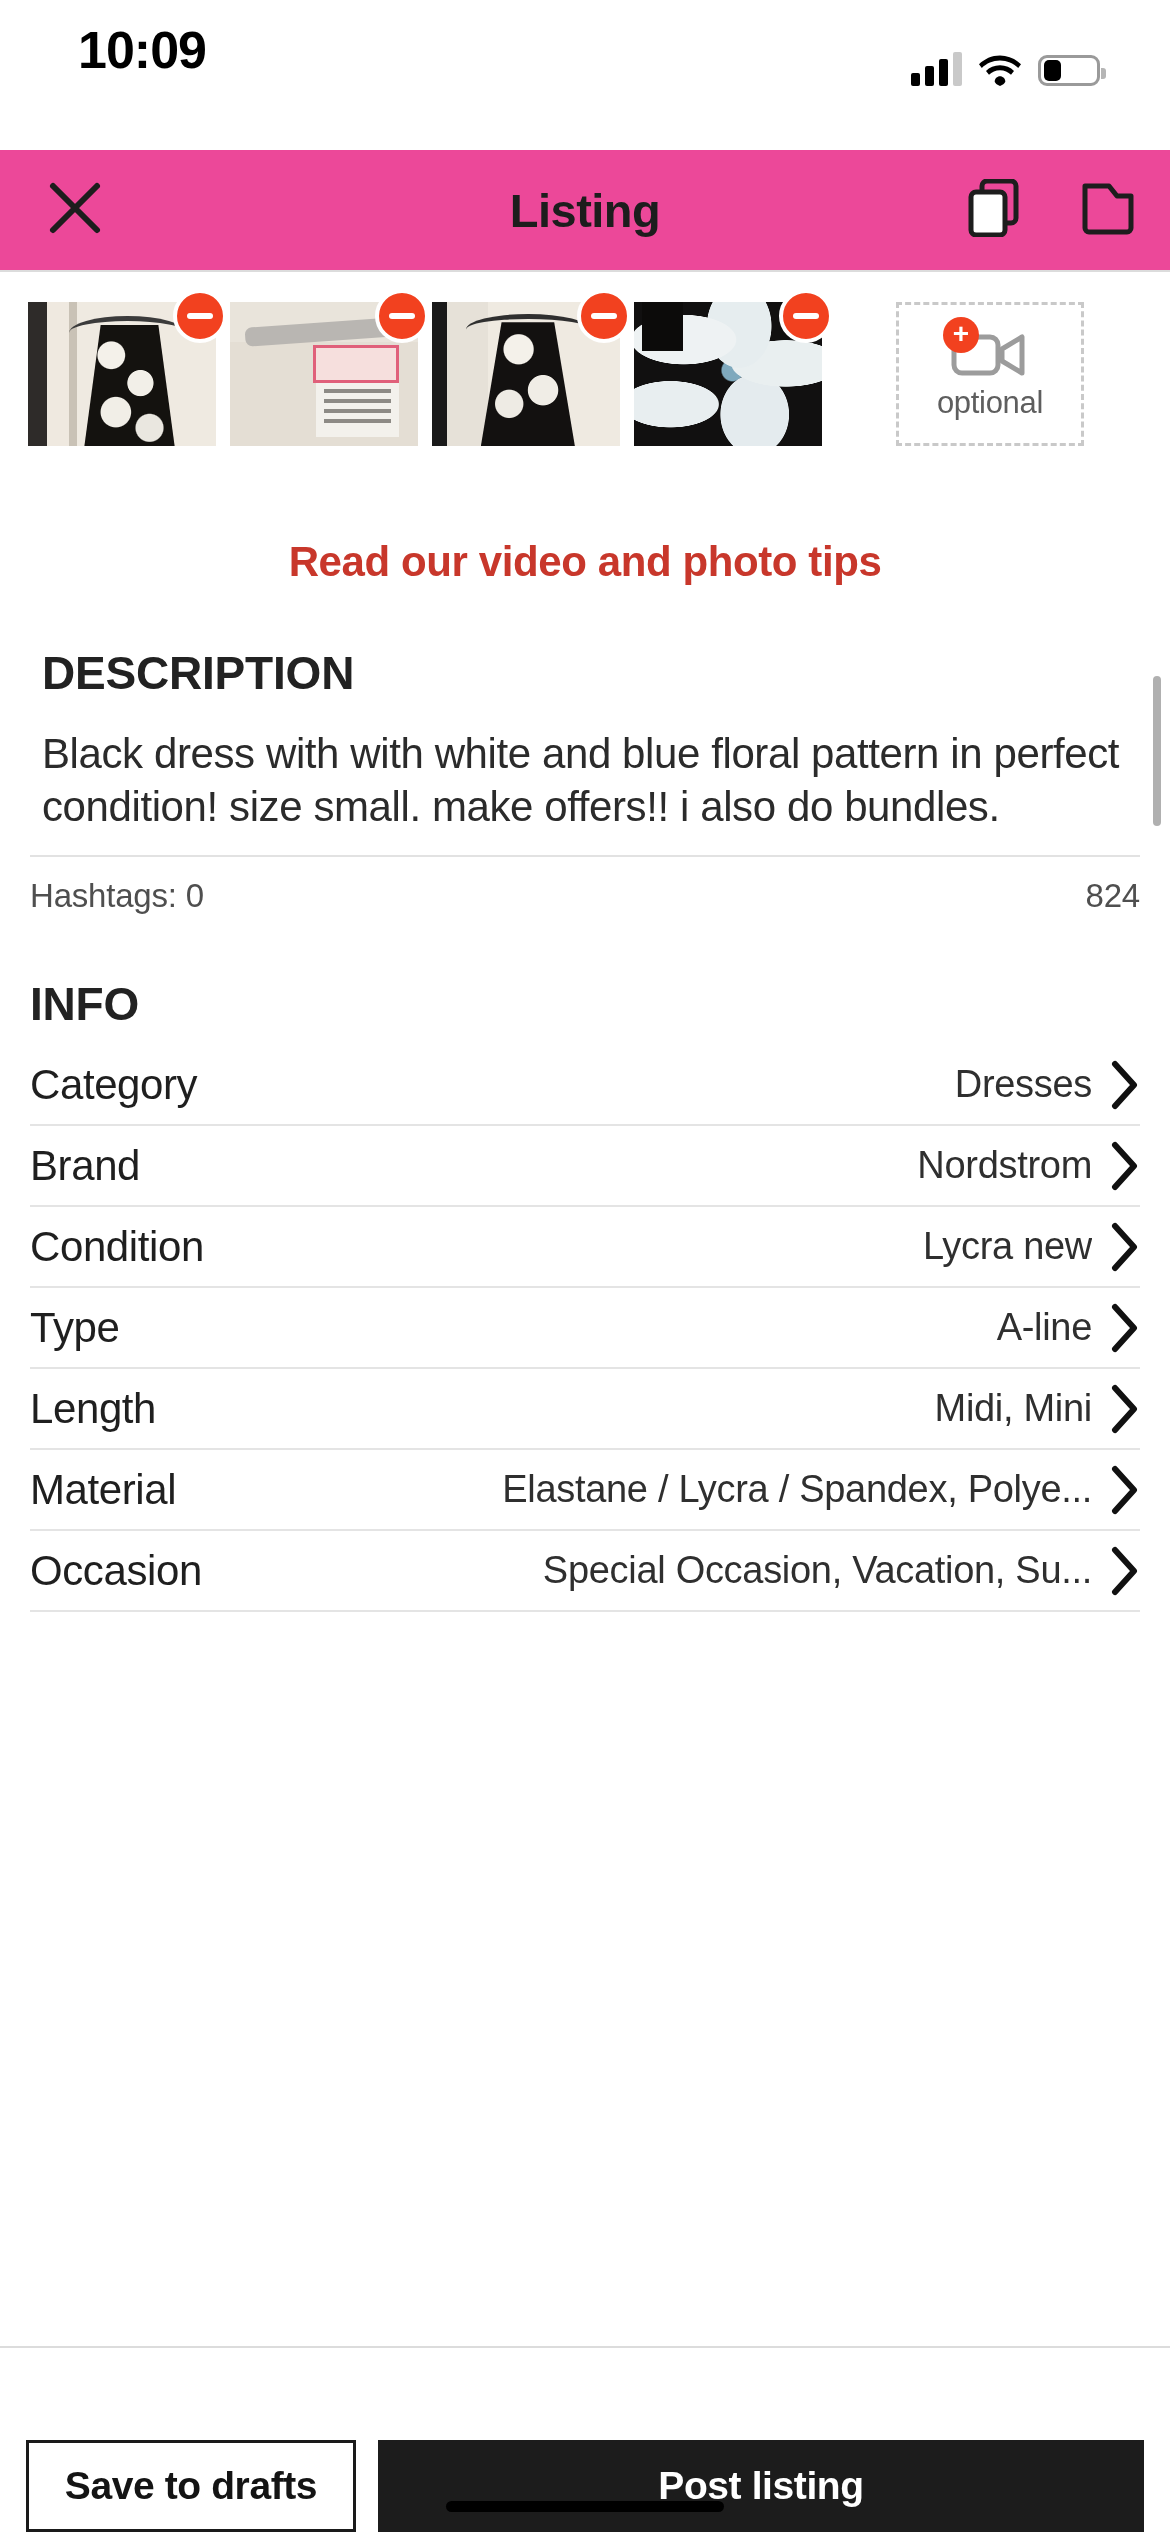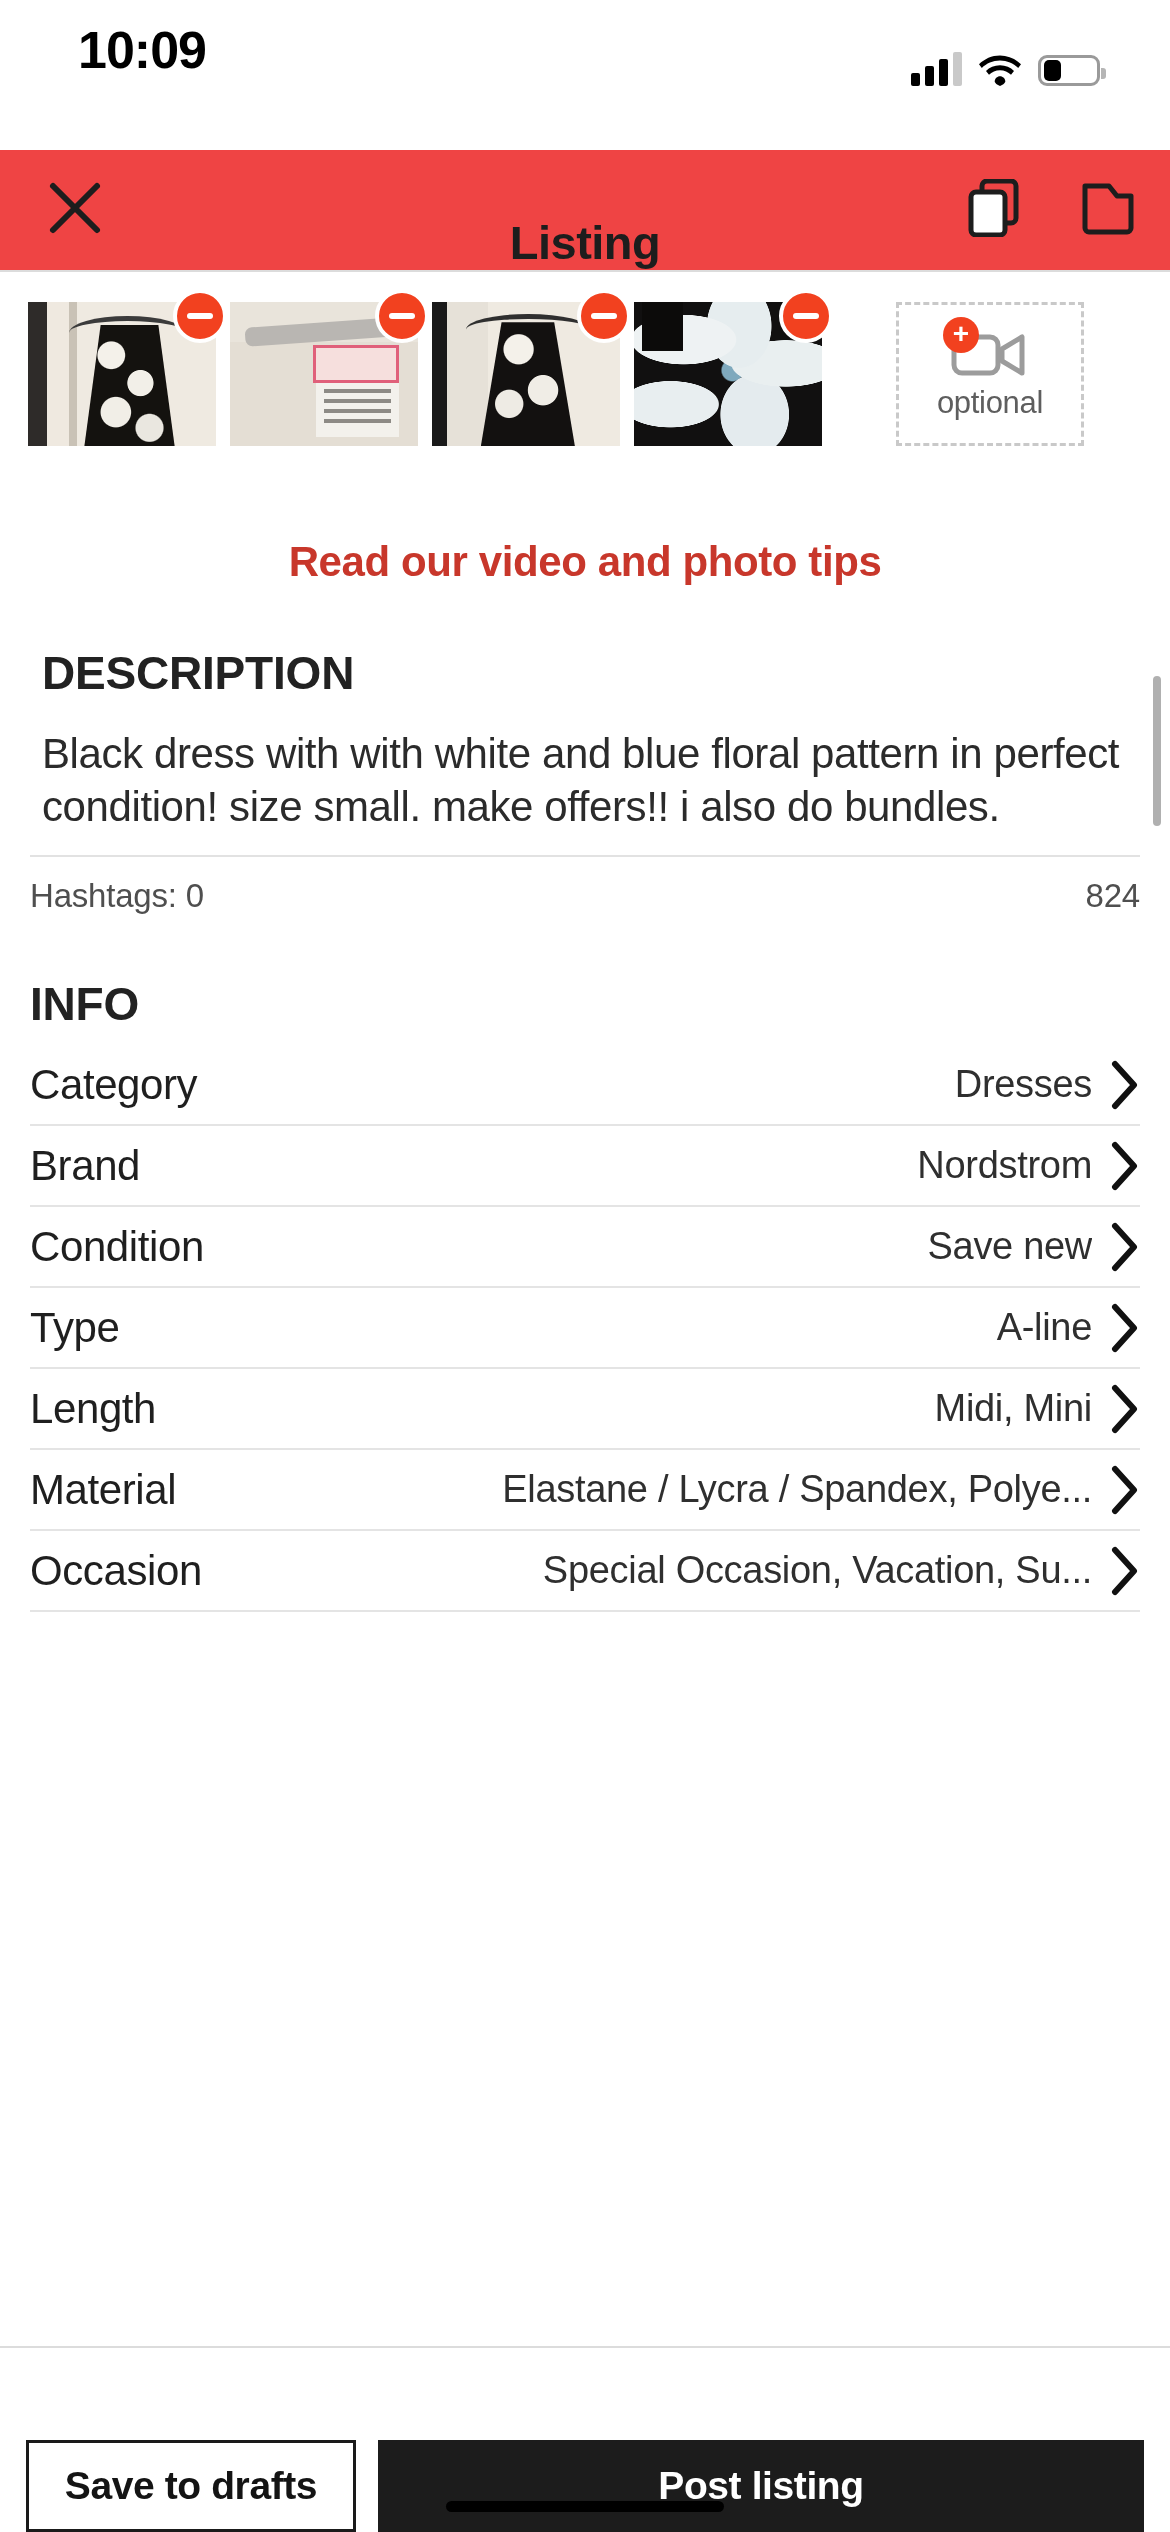--- a/index.html
+++ b/index.html
@@ -31,22 +31,22 @@
     position:relative; display:flex; align-items:center;
   }
   .battery::after {
     content:""; position:absolute; right:-9px; top:10px; width:5px; height:11px;
     background:#b5b5b5; border-radius:0 3px 3px 0;
   }
   .battery .lvl { height:21px; margin-left:3px; background:#000; border-radius:5px; }
 
   
   .header {
-    flex:0 0 122px; position:relative; display:flex; align-items:flex-end;
-    border-bottom:2px solid #dcdcdc; background:#ef4444;
+    flex:0 0 122px; position:relative; display:flex; align-items:center;
+    border-bottom:2px solid #dcdcdc; background:#ec4899;
   }
   .hdr-close { position:absolute; left:30px; top:0; bottom:0; width:90px; display:flex; align-items:center; justify-content:center; }
   .hdr-title { width:100%; text-align:center; font-size:47px; font-weight:700; letter-spacing:-0.5px; color:#1d1d1d; }
   .hdr-actions { position:absolute; right:34px; top:0; bottom:0; display:flex; align-items:center; gap:58px; }
 
   
   .photostrip {
     flex:0 0 206px; display:flex; align-items:flex-start; gap:14px;
     padding:30px 28px 0 28px; position:relative;
   }
@@ -340,21 +340,21 @@
       <span class="info-value">Nordstrom</span>
       <span class="chev">
         <svg width="30" height="50" viewBox="0 0 30 50">
             <path d="M5 4 L24 25 L5 46" fill="none" stroke="#111" stroke-width="6" stroke-linecap="round" stroke-linejoin="round"></path>
           </svg>
       </span>
     </div>
 
     <div class="info-row">
       <span class="info-label">Condition</span>
-      <span class="info-value">Save new</span>
+      <span class="info-value">Lycra new</span>
       <span class="chev">
         <svg width="30" height="50" viewBox="0 0 30 50">
             <path d="M5 4 L24 25 L5 46" fill="none" stroke="#111" stroke-width="6" stroke-linecap="round" stroke-linejoin="round"></path>
           </svg>
       </span>
     </div>
 
     <div class="info-row">
       <span class="info-label">Type</span>
       <span class="info-value">A-line</span>

